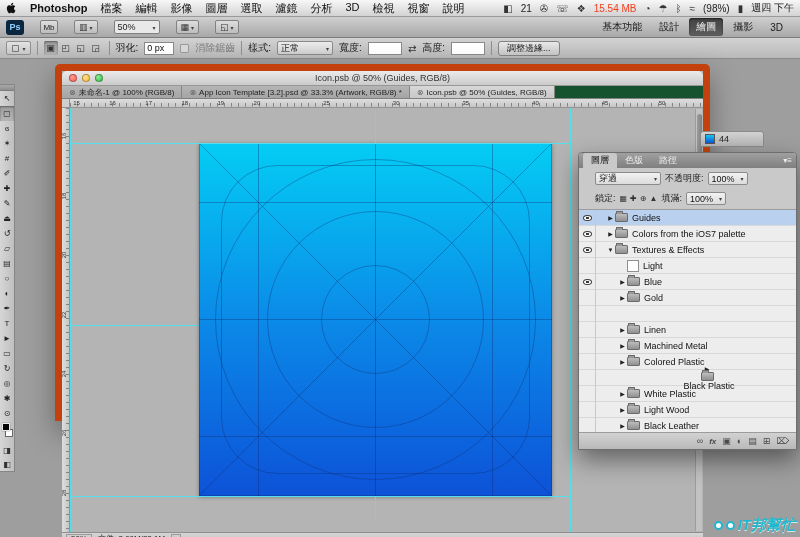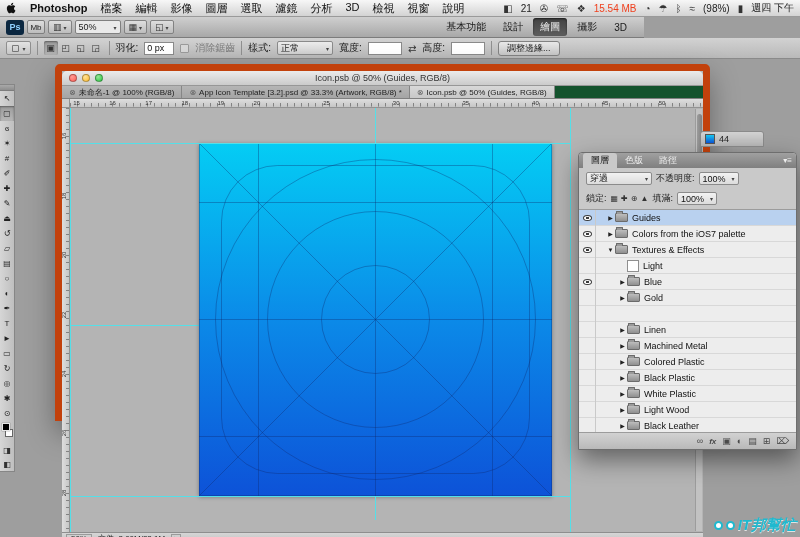--- a/index.html
+++ b/index.html
@@ -10,21 +10,21 @@
   .menubar{position:absolute;left:0;top:0;width:800px;height:17px;background:linear-gradient(#f7f7f7,#d3d3d3);border-bottom:1px solid #9a9a9a;display:flex;align-items:center;padding:0 6px;gap:13px;font-size:11px;color:#111;white-space:nowrap;overflow:hidden;}
   .apple-svg{width:11px;height:12px;flex:none;}
   .appname{font-weight:bold;}
   .menu-item{cursor:default;}
   .mb-spacer{flex:1;}
   .menu-status{display:flex;align-items:center;gap:8px;font-size:10px;color:#222;}
   .status-icon{font-size:10px;color:#333;}
   .status-text{font-size:10px;}
 
   
-  .appbar{position:absolute;left:0;top:17px;width:644px;height:21px;background:linear-gradient(#cfcfcf,#a8a8a8);border-bottom:1px solid #7c7c7c;display:flex;align-items:center;gap:3px;padding:0 6px;}
+  .appbar{position:absolute;left:0;top:17px;width:800px;height:21px;background:linear-gradient(#cfcfcf,#a8a8a8);border-bottom:1px solid #7c7c7c;display:flex;align-items:center;gap:16px;padding:0 6px;}
   .pslogo{width:18px;height:15px;background:#0b2740;color:#8fd0ff;font-size:9px;font-weight:bold;display:flex;align-items:center;justify-content:center;border-radius:3px;}
   .mbbtn{min-width:18px;height:14px;padding:0 2px;font-size:8px;color:#222;background:linear-gradient(#dedede,#bdbdbd);border:1px solid #7f7f7f;border-radius:2px;display:flex;align-items:center;justify-content:center;}
   .barbtn{height:14px;padding:0 4px;font-size:9px;color:#333;background:linear-gradient(#dedede,#bdbdbd);border:1px solid #828282;border-radius:2px;display:flex;align-items:center;gap:2px;}
   .caret::after{content:"▾";font-size:6px;color:#444;}
   .zoombox{width:46px;height:14px;background:#e9e9e9;border:1px solid #808080;border-radius:2px;font-size:9px;color:#222;display:flex;align-items:center;justify-content:space-between;padding:0 3px;}
   .workspaces{margin-left:auto;display:flex;align-items:center;gap:3px;padding-right:4px;}
   .ws-item{font-size:10px;color:#1a1a1a;padding:2px 7px;border-radius:3px;}
   .ws-item.active{background:linear-gradient(#414141,#5e5e5e);color:#f2f2f2;box-shadow:inset 0 1px 2px rgba(0,0,0,.55);}
 
   
@@ -82,21 +82,21 @@
   .advance{width:10px;height:9px;border:1px solid #9a9a9a;background:#cfcfcf;display:flex;align-items:center;justify-content:center;}
   .advance::before{content:"▶";font-size:5px;color:#444;}
 
   
   .lp{position:absolute;left:578px;top:152px;width:219px;height:298px;background:#c9c9c9;border:1px solid #6e6e6e;border-radius:4px 4px 0 0;box-shadow:0 10px 24px rgba(0,0,0,.45);z-index:5;display:flex;flex-direction:column;}
   .lp-head{height:15px;background:linear-gradient(#a0a0a0,#7f7f7f);border-radius:4px 4px 0 0;display:flex;align-items:flex-end;padding:0 4px;}
   .lp-tab{font-size:9px;padding:1px 8px;color:#ececec;}
   .lp-tab.active{background:#c9c9c9;color:#111;border-radius:3px 3px 0 0;}
   .lp-menu{margin-left:auto;color:#eee;font-size:8px;align-self:center;}
   .lp-menu::after{content:"▾≡";}
-  .lp-controls{padding:2px 7px;display:flex;flex-direction:column;gap:3px;background:#c9c9c9;}
+  .lp-controls{padding:2px 16px;display:flex;flex-direction:column;gap:3px;background:#c9c9c9;}
   .lp-row{display:flex;align-items:center;gap:4px;height:17px;font-size:9px;color:#1c1c1c;}
   .combo{height:13px;border:1px solid #8b8b8b;border-radius:2px;background:linear-gradient(#f2f2f2,#dcdcdc);font-size:9px;color:#111;display:flex;align-items:center;justify-content:space-between;padding:0 3px;}
   .blendw{width:66px;} .valw{width:40px;}
   .lockicons{display:flex;gap:3px;}
   .lockicon{font-size:8px;color:#333;}
   .lp-list{flex:1;overflow:hidden;background:#f0f0f0;border-top:1px solid #9c9c9c;border-bottom:1px solid #9c9c9c;}
   .lrow{height:16px;display:flex;align-items:center;background:#ededed;border-bottom:1px solid #d8d8d8;gap:8px;}
   .lrow.sel{background:#b9d1ef;}
   .eyecell{width:17px;height:16px;flex:none;border-right:1px solid #c9c9c9;display:flex;align-items:center;justify-content:center;}
   .eye{width:9px;height:6px;border:1px solid #3a3a3a;border-radius:50%;background:radial-gradient(circle,#3a3a3a 0 1.3px,#fdfdfd 1.4px);}
@@ -462,21 +462,21 @@
         <div class="lrow">
           <div class="eyecell"></div>
           <div class="lbody" style="padding-left: 14px;">
             <span class="expander">▶</span>
             <span class="folder"></span>
             <span class="llabel">Colored Plastic</span>
           </div>
         </div>
         <div class="lrow">
           <div class="eyecell"></div>
-          <div class="lbody" style="padding-left: 14px;">
+          <div class="lbody" style="padding-left: 14px; flex-direction: column;">
             <span class="expander">▶</span>
             <span class="folder"></span>
             <span class="llabel">Black Plastic</span>
           </div>
         </div>
         <div class="lrow">
           <div class="eyecell"></div>
           <div class="lbody" style="padding-left: 14px;">
             <span class="expander">▶</span>
             <span class="folder"></span>

